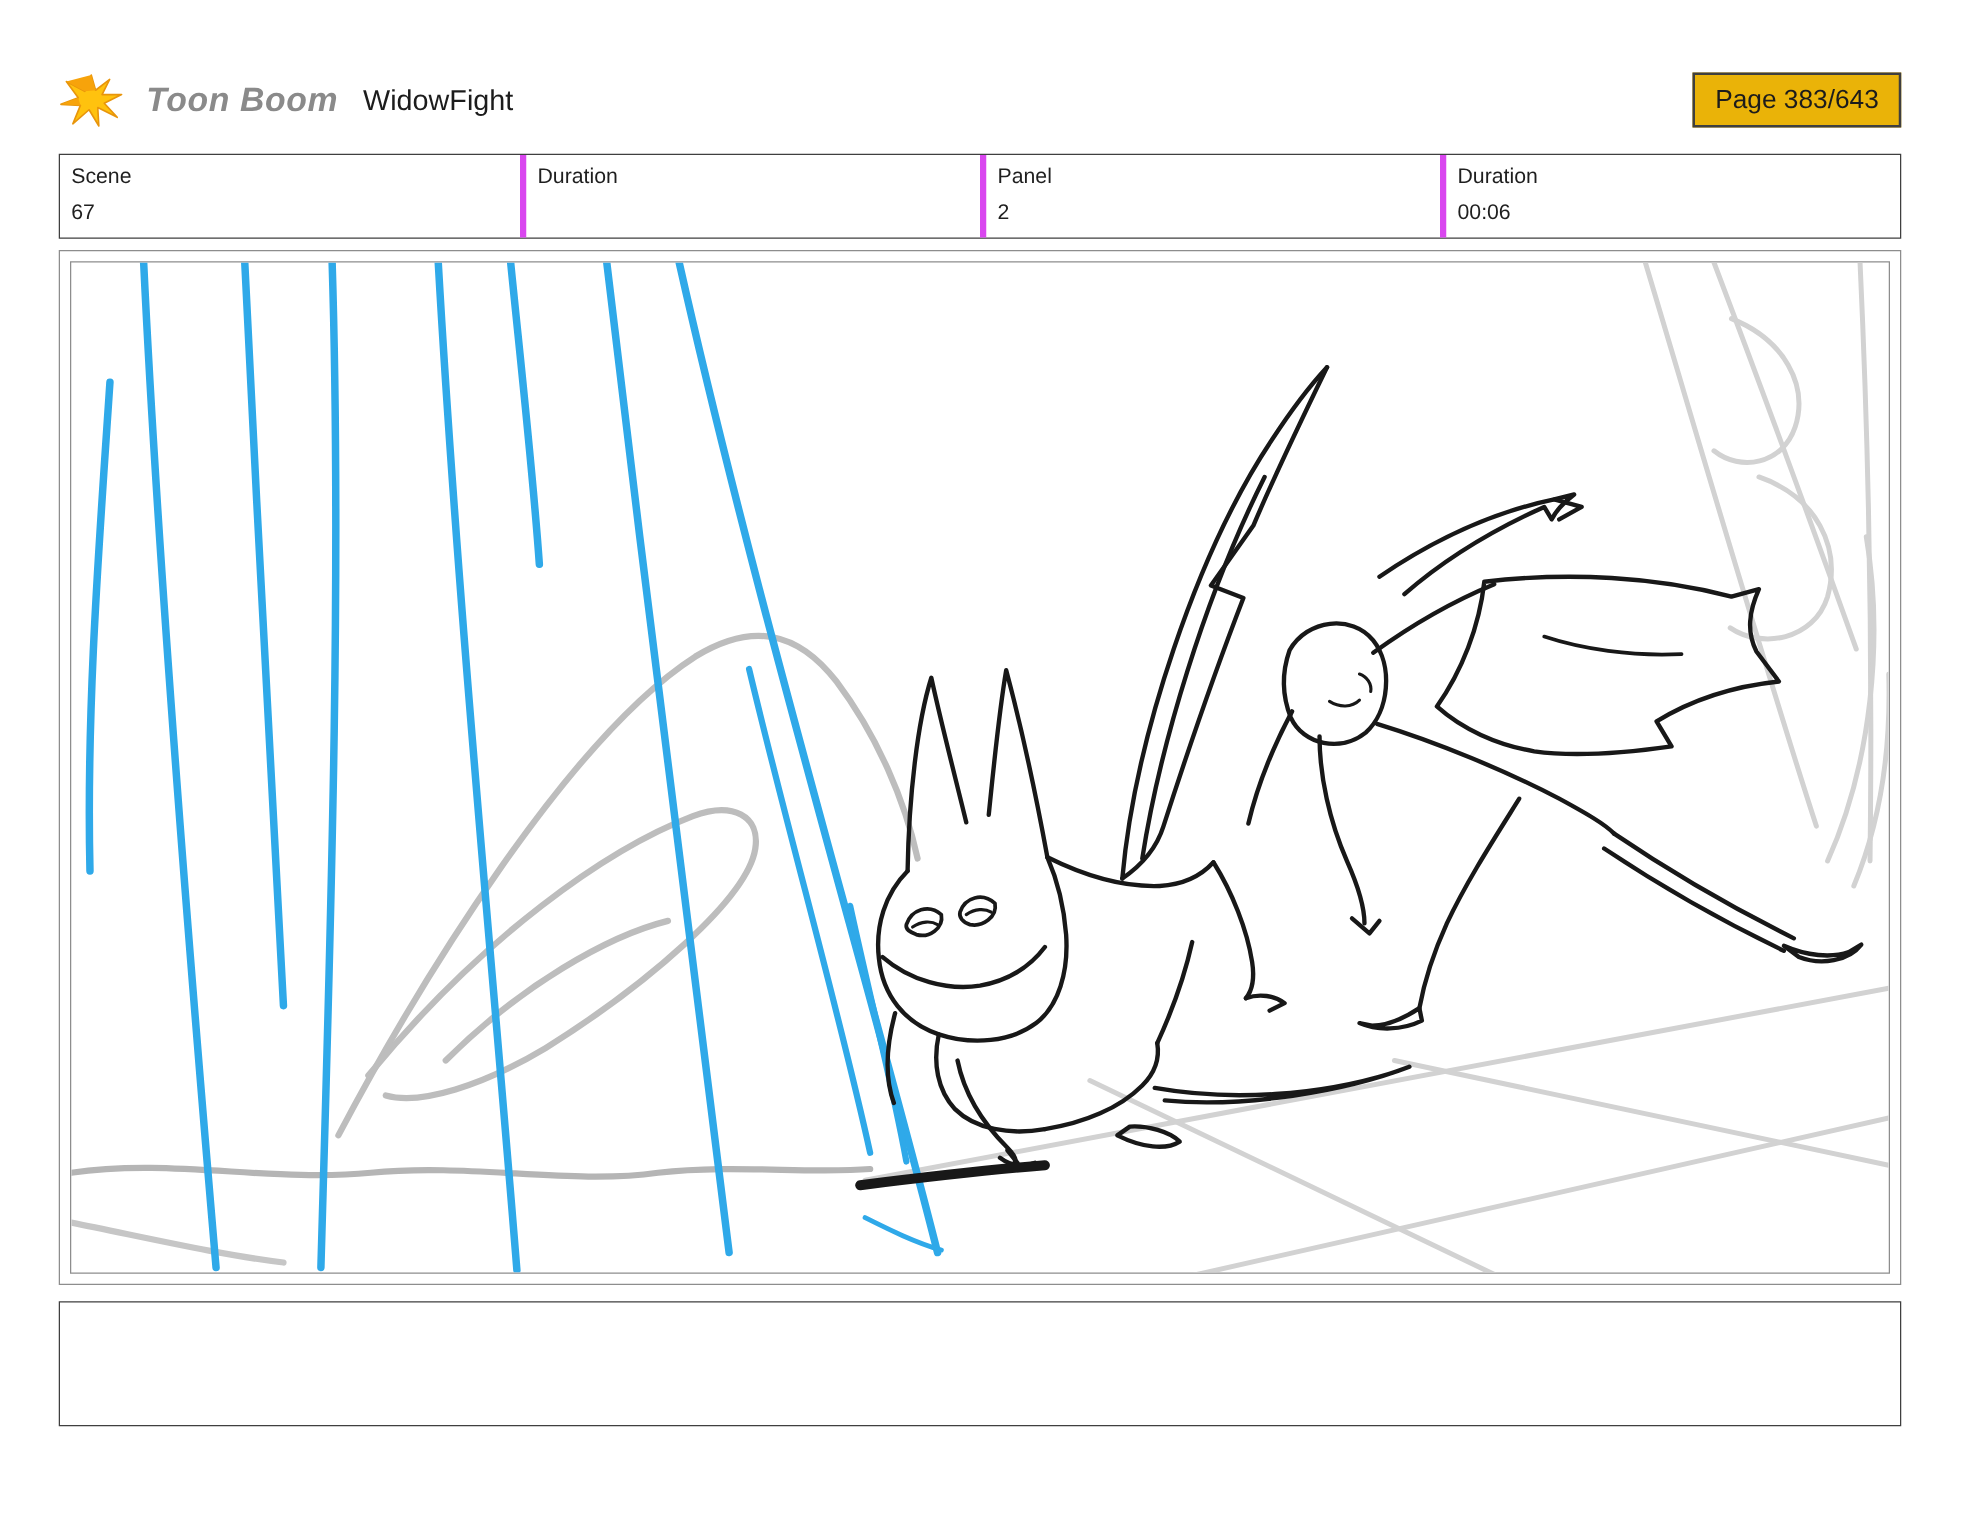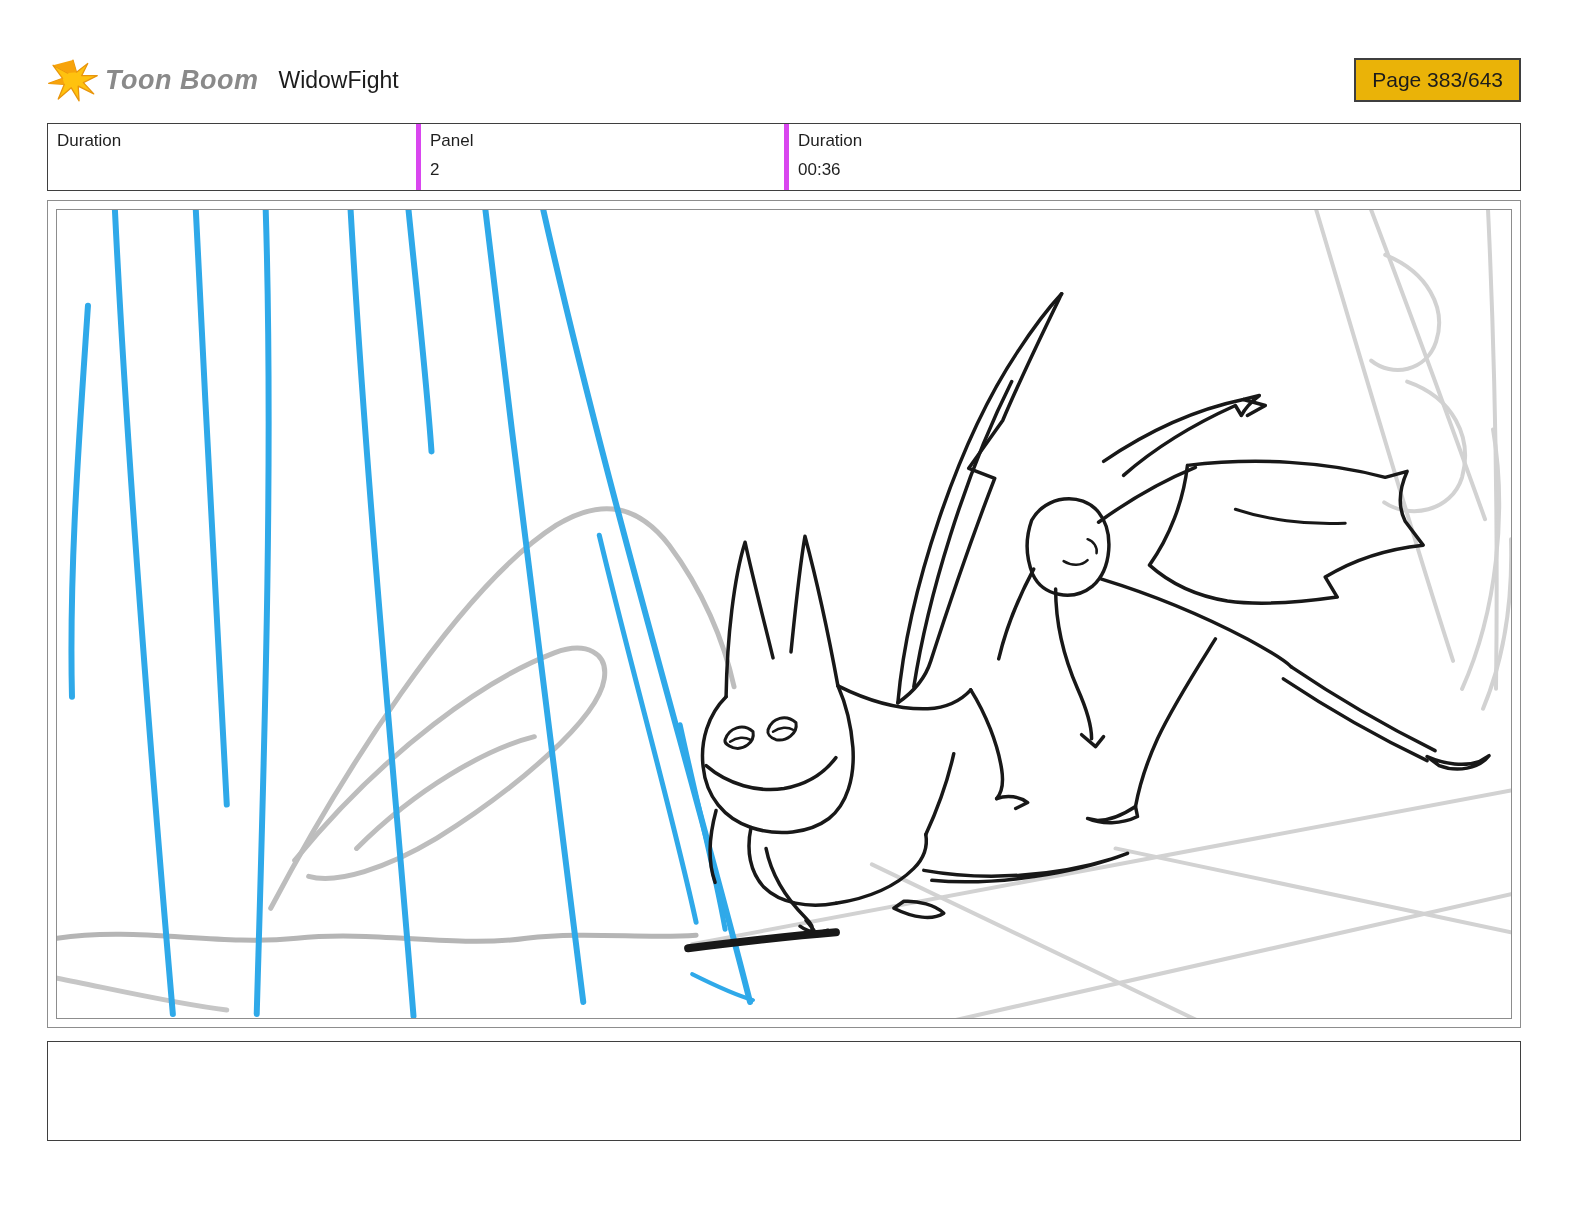--- a/index.html
+++ b/index.html
@@ -13,21 +13,21 @@
   body{font-family:"Liberation Sans",sans-serif;}
   .page{
     position:relative;width:1584px;height:1224px;background:#ffffff;
     margin:0 auto;overflow:hidden;
   }
   
   .header{
     position:absolute;left:47px;top:52px;width:1474px;height:56px;
     display:flex;align-items:center;
   }
-  .logo{display:flex;align-items:center;gap:6px;}
+  .logo{display:flex;align-items:center;gap:18px;}
   .logo svg{display:block;}
   .brand{
     font-size:27px;font-weight:bold;font-style:italic;color:#8a8a8a;
     letter-spacing:0.5px;
   }
   .project-title{
     margin-left:20px;font-size:23px;font-weight:500;color:#1c1c1c;
   }
   .page-box{
     margin-left:auto;border:2px solid #3f3f3f;padding:8px 16px;
@@ -75,29 +75,33 @@
         </svg>
       </span>
       <span class="brand">Toon Boom</span>
     </div>
     <div class="project-title">WidowFight</div>
     <div class="page-box">Page 383/643</div>
   </div>
 
   <div class="info-table">
     <div class="info-cell">
+      <div class="info-label">Scene</div>
+      <div class="info-value">67</div>
+    </div>
+    <div class="info-cell">
       <div class="info-label">Duration</div>
     </div>
     <div class="info-cell">
       <div class="info-label">Panel</div>
       <div class="info-value">2</div>
     </div>
     <div class="info-cell">
       <div class="info-label">Duration</div>
-      <div class="info-value">00:36</div>
+      <div class="info-value">00:06</div>
     </div>
   </div>
 
   <div class="panel-outer">
     <div class="panel-inner">
       <svg viewBox="0 0 1456 810" preserveAspectRatio="none">
 
         <g fill="none" stroke="var(--sketch-gray)" stroke-width="5" stroke-linecap="round" stroke-linejoin="round">
 
           <path d="M 214 700 C 280 575 400 380 500 316 C 546 288 582 296 613 336 C 646 380 668 432 678 478"></path>

